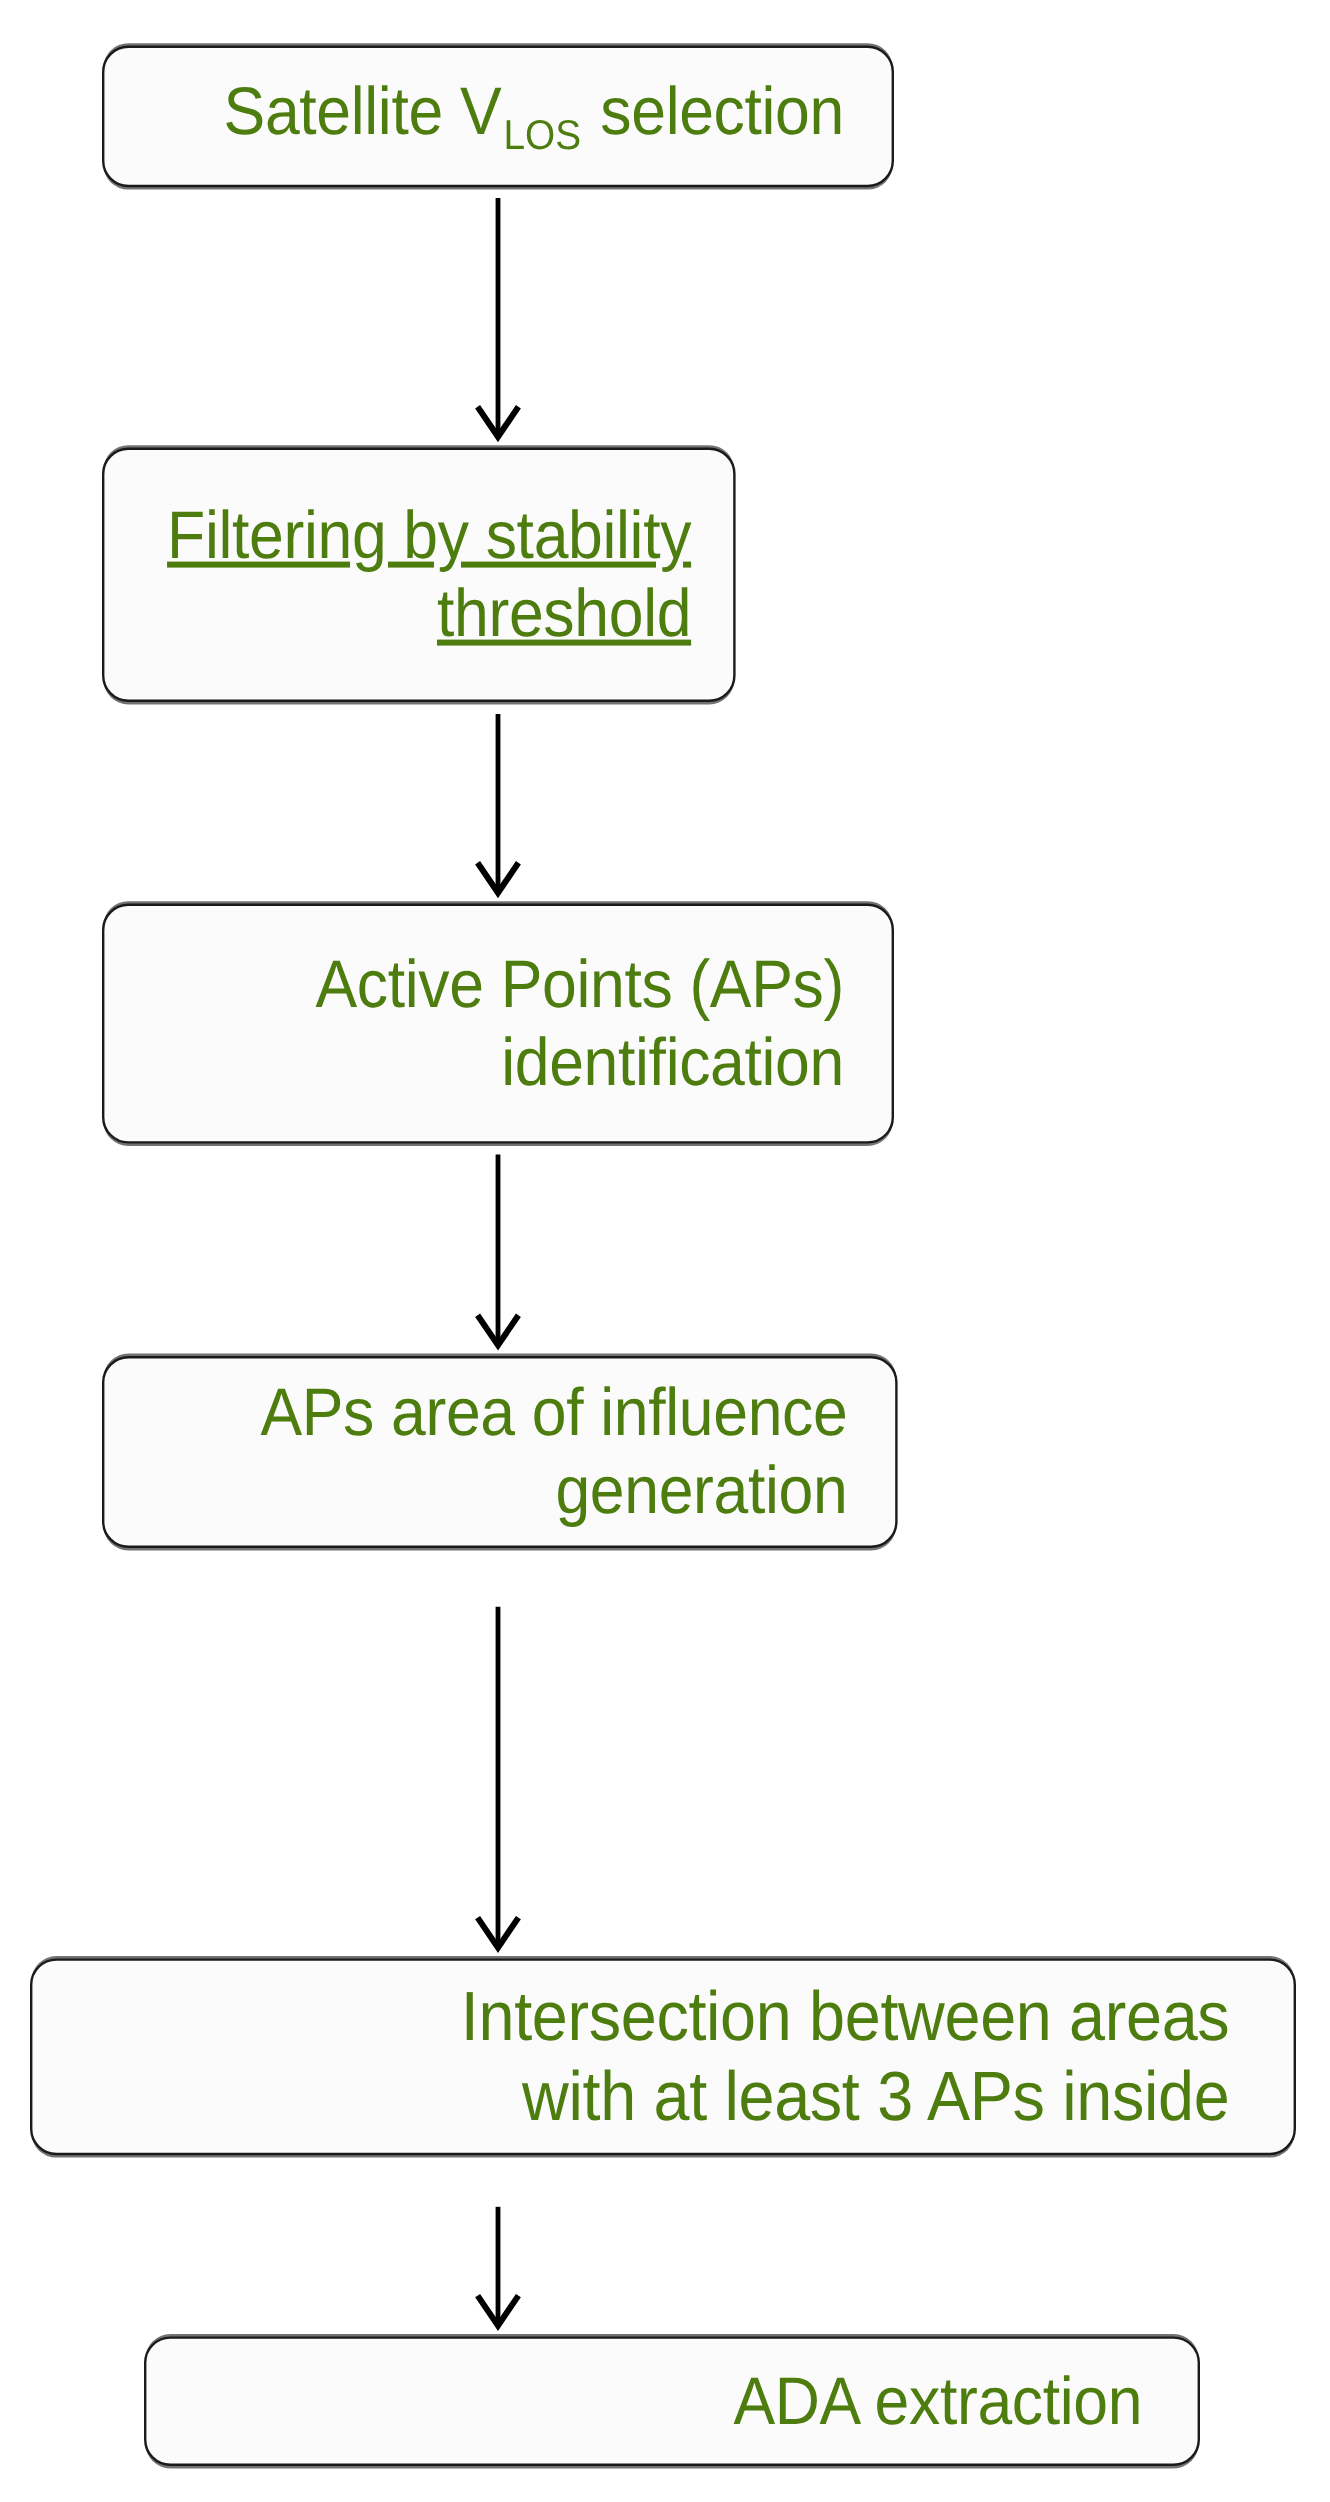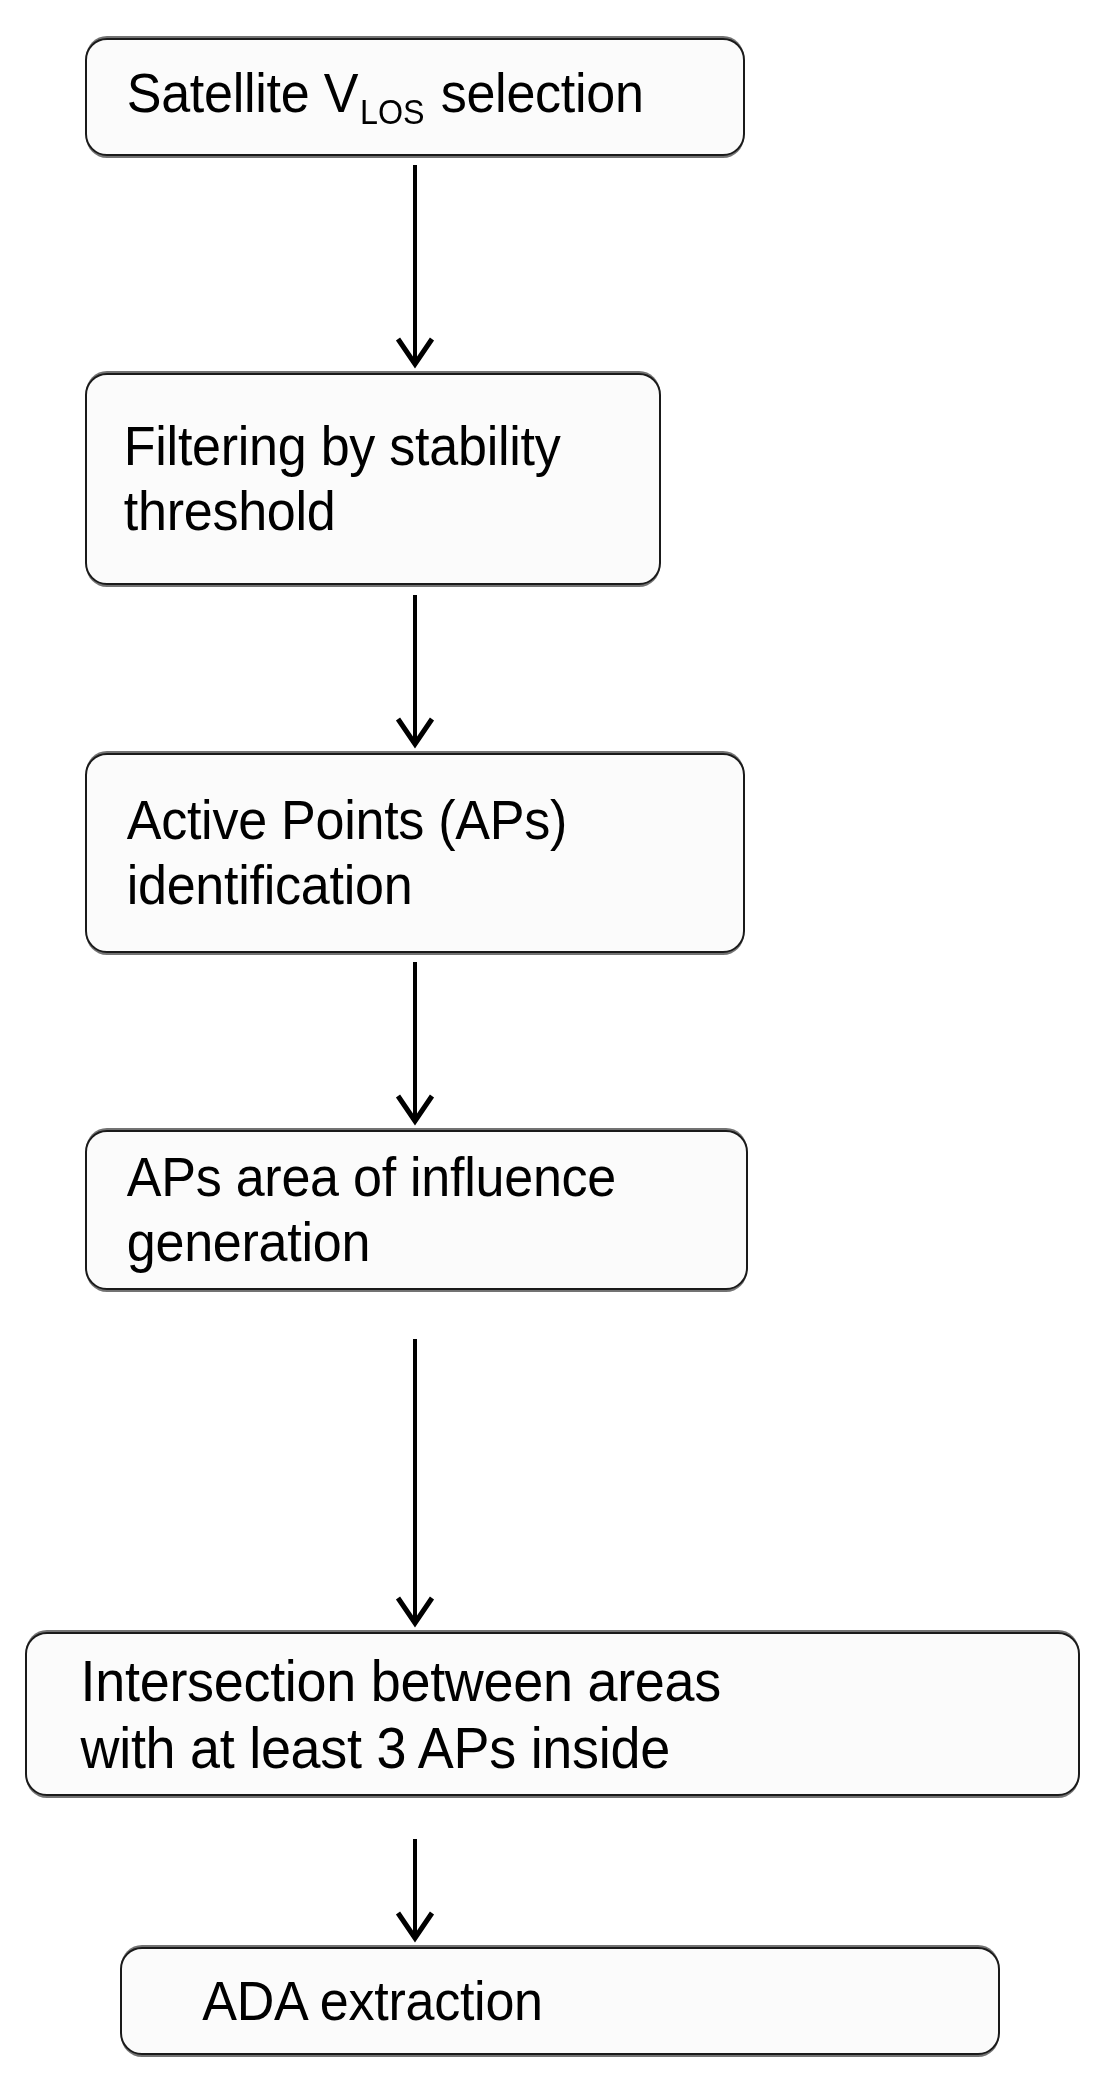--- a/index.html
+++ b/index.html
@@ -25,22 +25,22 @@
   
   .node {
     position: absolute;
     box-sizing: border-box;
     background: #fbfbfb;
     border: 2px solid #1a1a1a;
     border-radius: 22px;
     display: flex;
     align-items: center;
     justify-content: center;
-    text-align: left;
-    color: #000000;
+    text-align: right;
+    color: #4d7c0f;
     line-height: 1.16;
     letter-spacing: -0.3px;
     box-shadow: 0 3px 0 -1px rgba(90,90,90,0.85),
                 0 -3px 0 -1px rgba(90,90,90,0.85);
   }
   .node-label {
     display: block;
     width: 100%;
     padding: 0 18px;
     box-sizing: border-box;
@@ -51,21 +51,21 @@
   .node-label .sub {
     font-size: 0.62em;
     vertical-align: sub;
     letter-spacing: 0px;
     padding-left: 2px;
     padding-right: 2px;
   }
 
   
   #node-1 { left: 85px;  top: 38px;   width: 660px; height: 118px; }
-  #node-2 { left: 85px;  top: 373px;  width: 576px; height: 212px; }
+  #node-2 { left: 85px;  top: 373px;  width: 528px; height: 212px; text-decoration: underline; }
   #node-3 { left: 85px;  top: 753px;  width: 660px; height: 200px; }
   #node-4 { left: 85px;  top: 1130px; width: 663px; height: 160px; }
   #node-5 { left: 25px;  top: 1632px; width: 1055px; height: 164px; }
   #node-6 { left: 120px; top: 1947px; width: 880px; height: 108px; padding-left: 34px; }
 
   
   #node-5 .node-label { font-size: 58px; }
 
   
   .connector {

